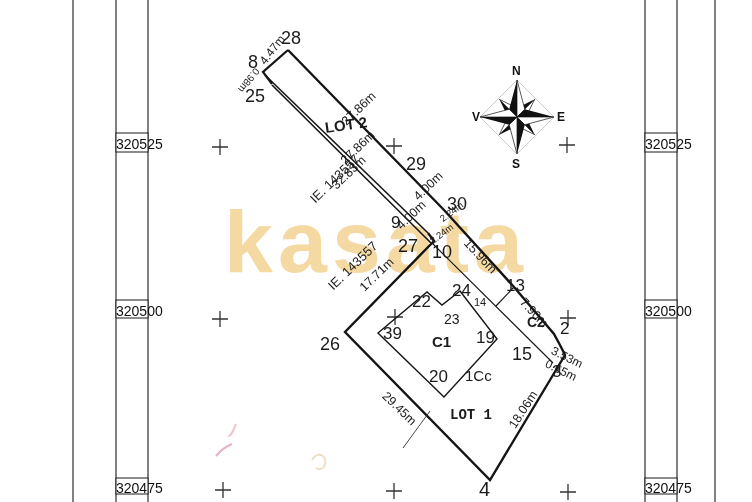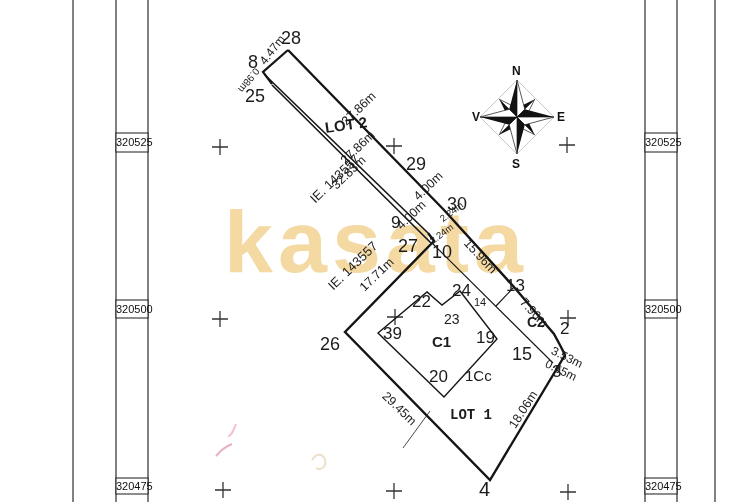--- a/index.html
+++ b/index.html
@@ -4,21 +4,21 @@
 <style>
   html,body{margin:0;padding:0;background:#ffffff;}
   #stage{position:relative;width:752px;height:502px;background:#ffffff;overflow:hidden;
          font-family:"Liberation Sans",sans-serif;}
   #watermark{position:absolute;left:224px;top:198px;font-size:88px;font-weight:bold;
              letter-spacing:5px;color:#f4d9a3;z-index:1;line-height:1;}
   #linework{position:absolute;left:0;top:0;z-index:2;}
   .lbl{position:absolute;color:#1c1c1c;white-space:nowrap;z-index:3;line-height:1;
        transform-origin:0 50%;}
   .b{font-weight:bold;}
-  .grid-lbl{position:absolute;width:36px;text-align:center;font-size:11px;color:#111;
+  .grid-lbl{position:absolute;width:36px;text-align:center;font-size:14px;color:#111;
             z-index:4;line-height:1;}
   .compass-letter{position:absolute;font-size:12px;font-weight:bold;color:#111;z-index:3;}
 </style>
 </head>
 <body>
 
 <div id="stage">
 
   <div id="watermark">kasata</div>
 

